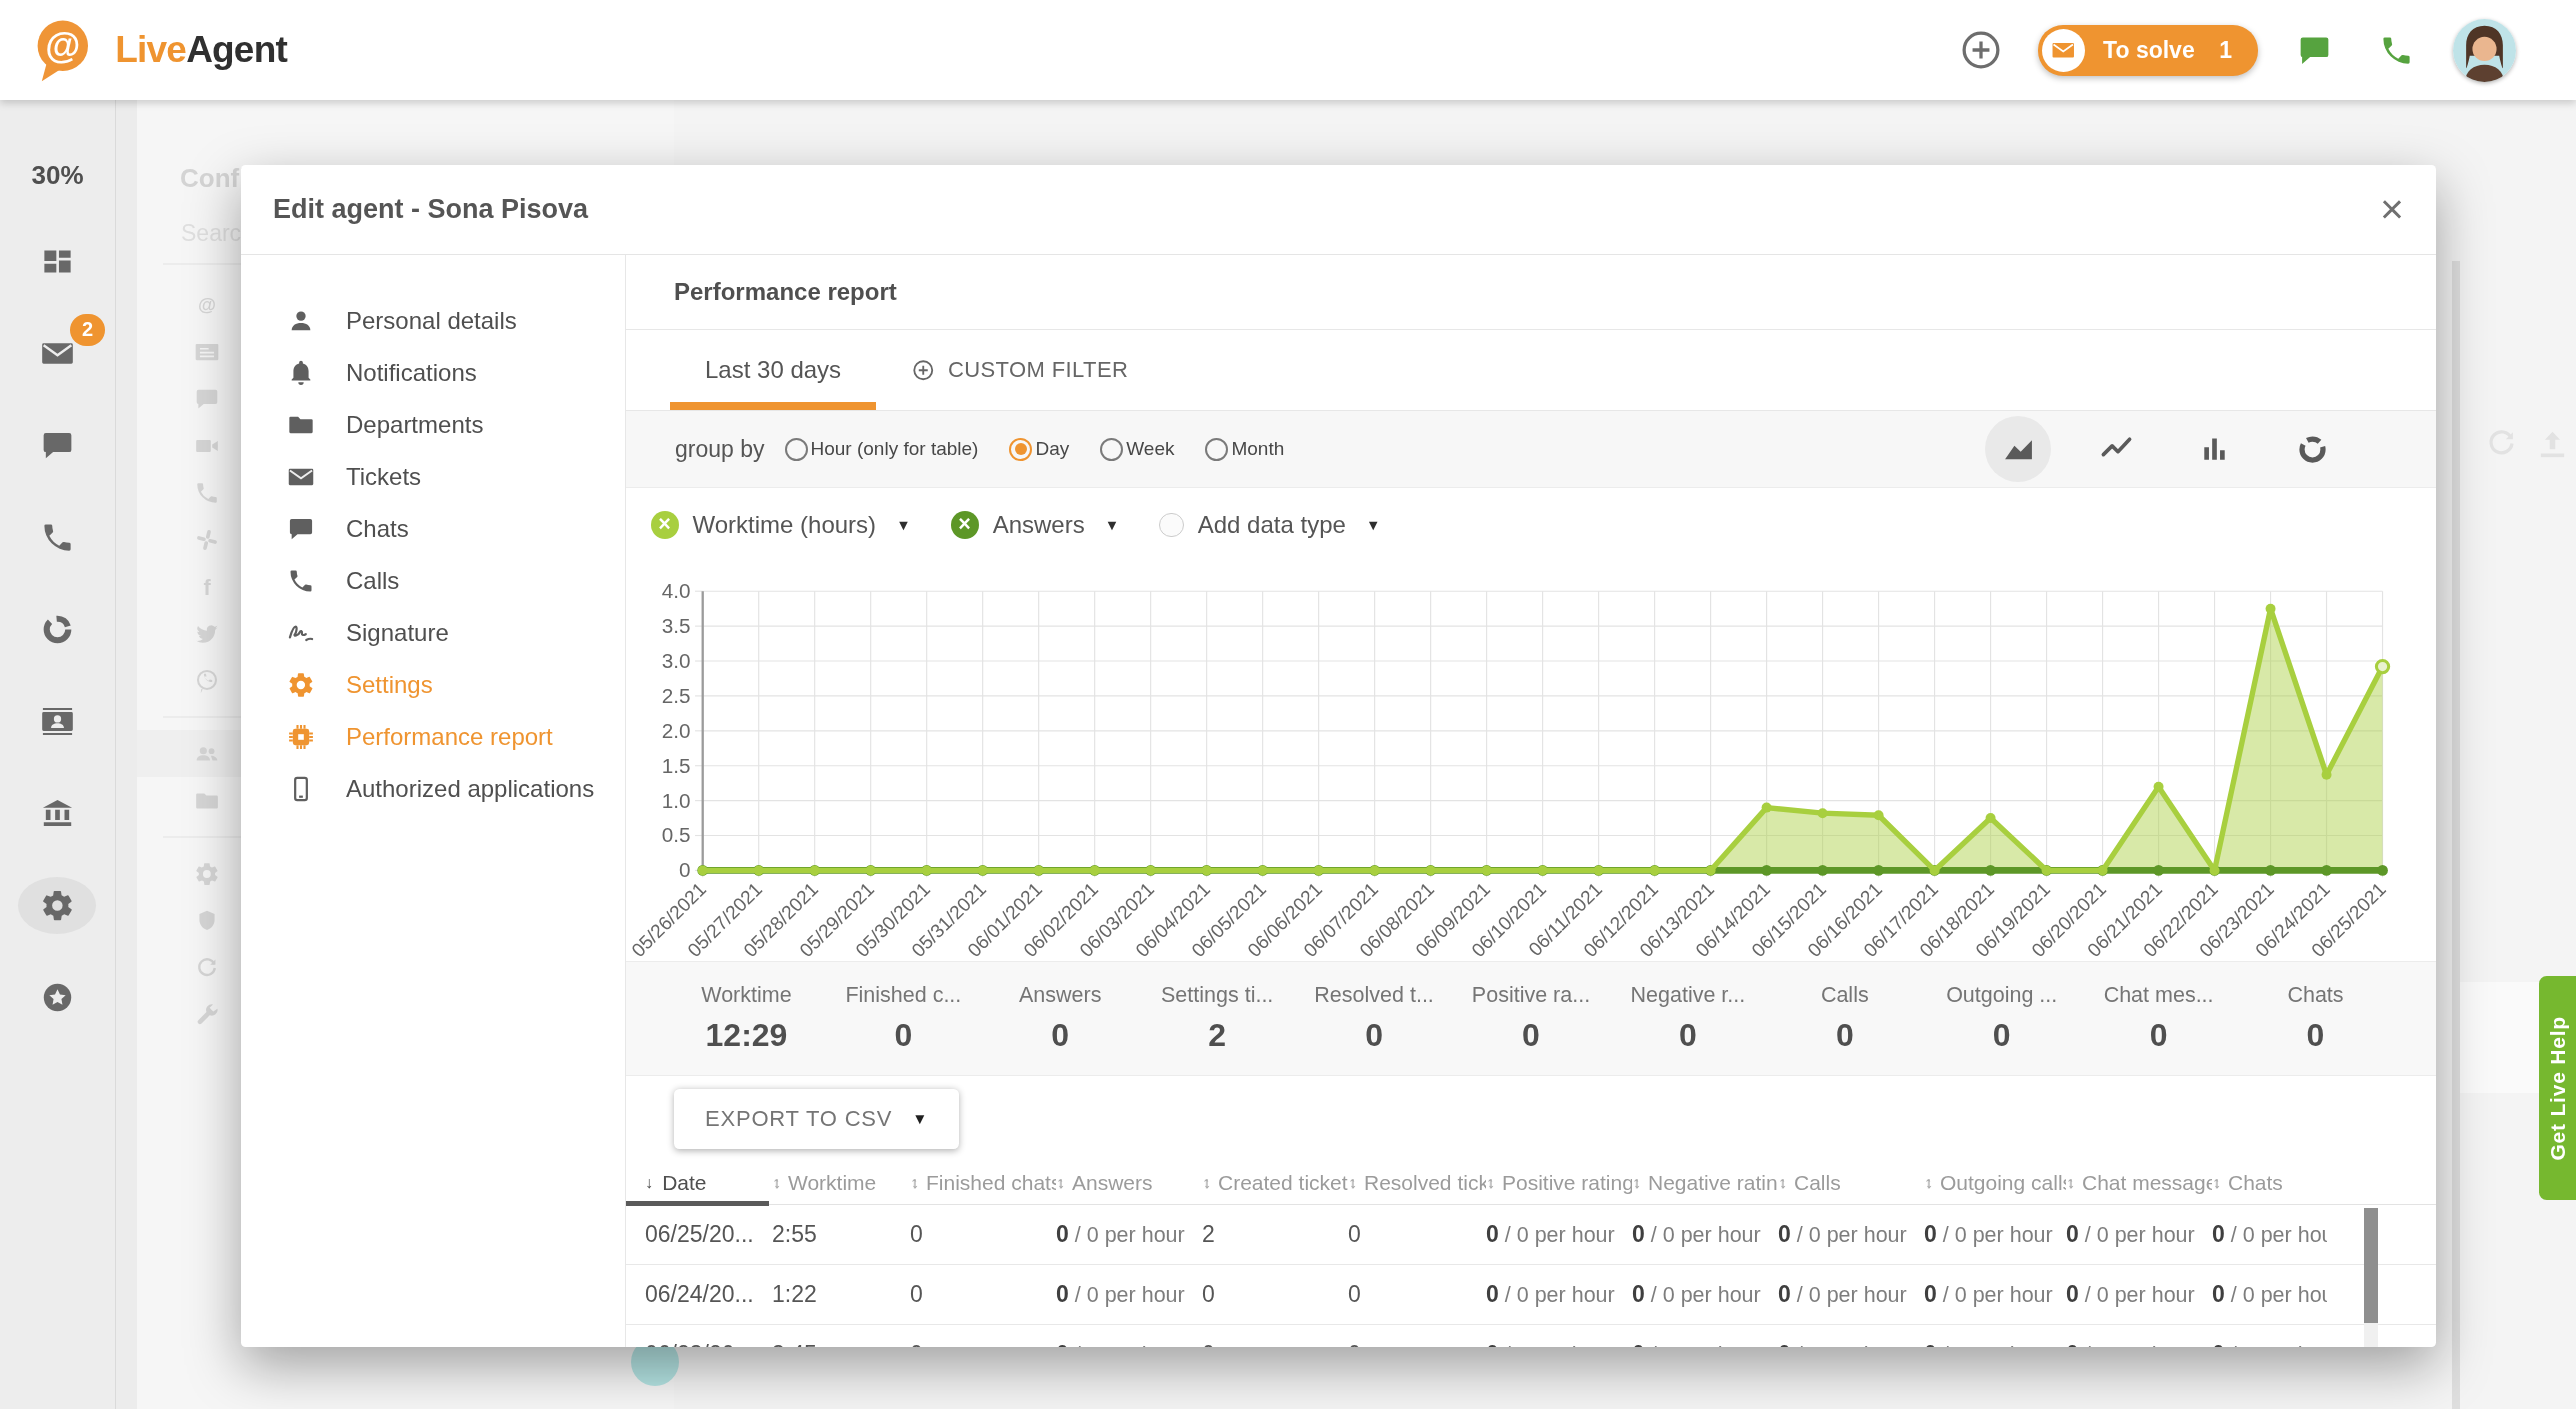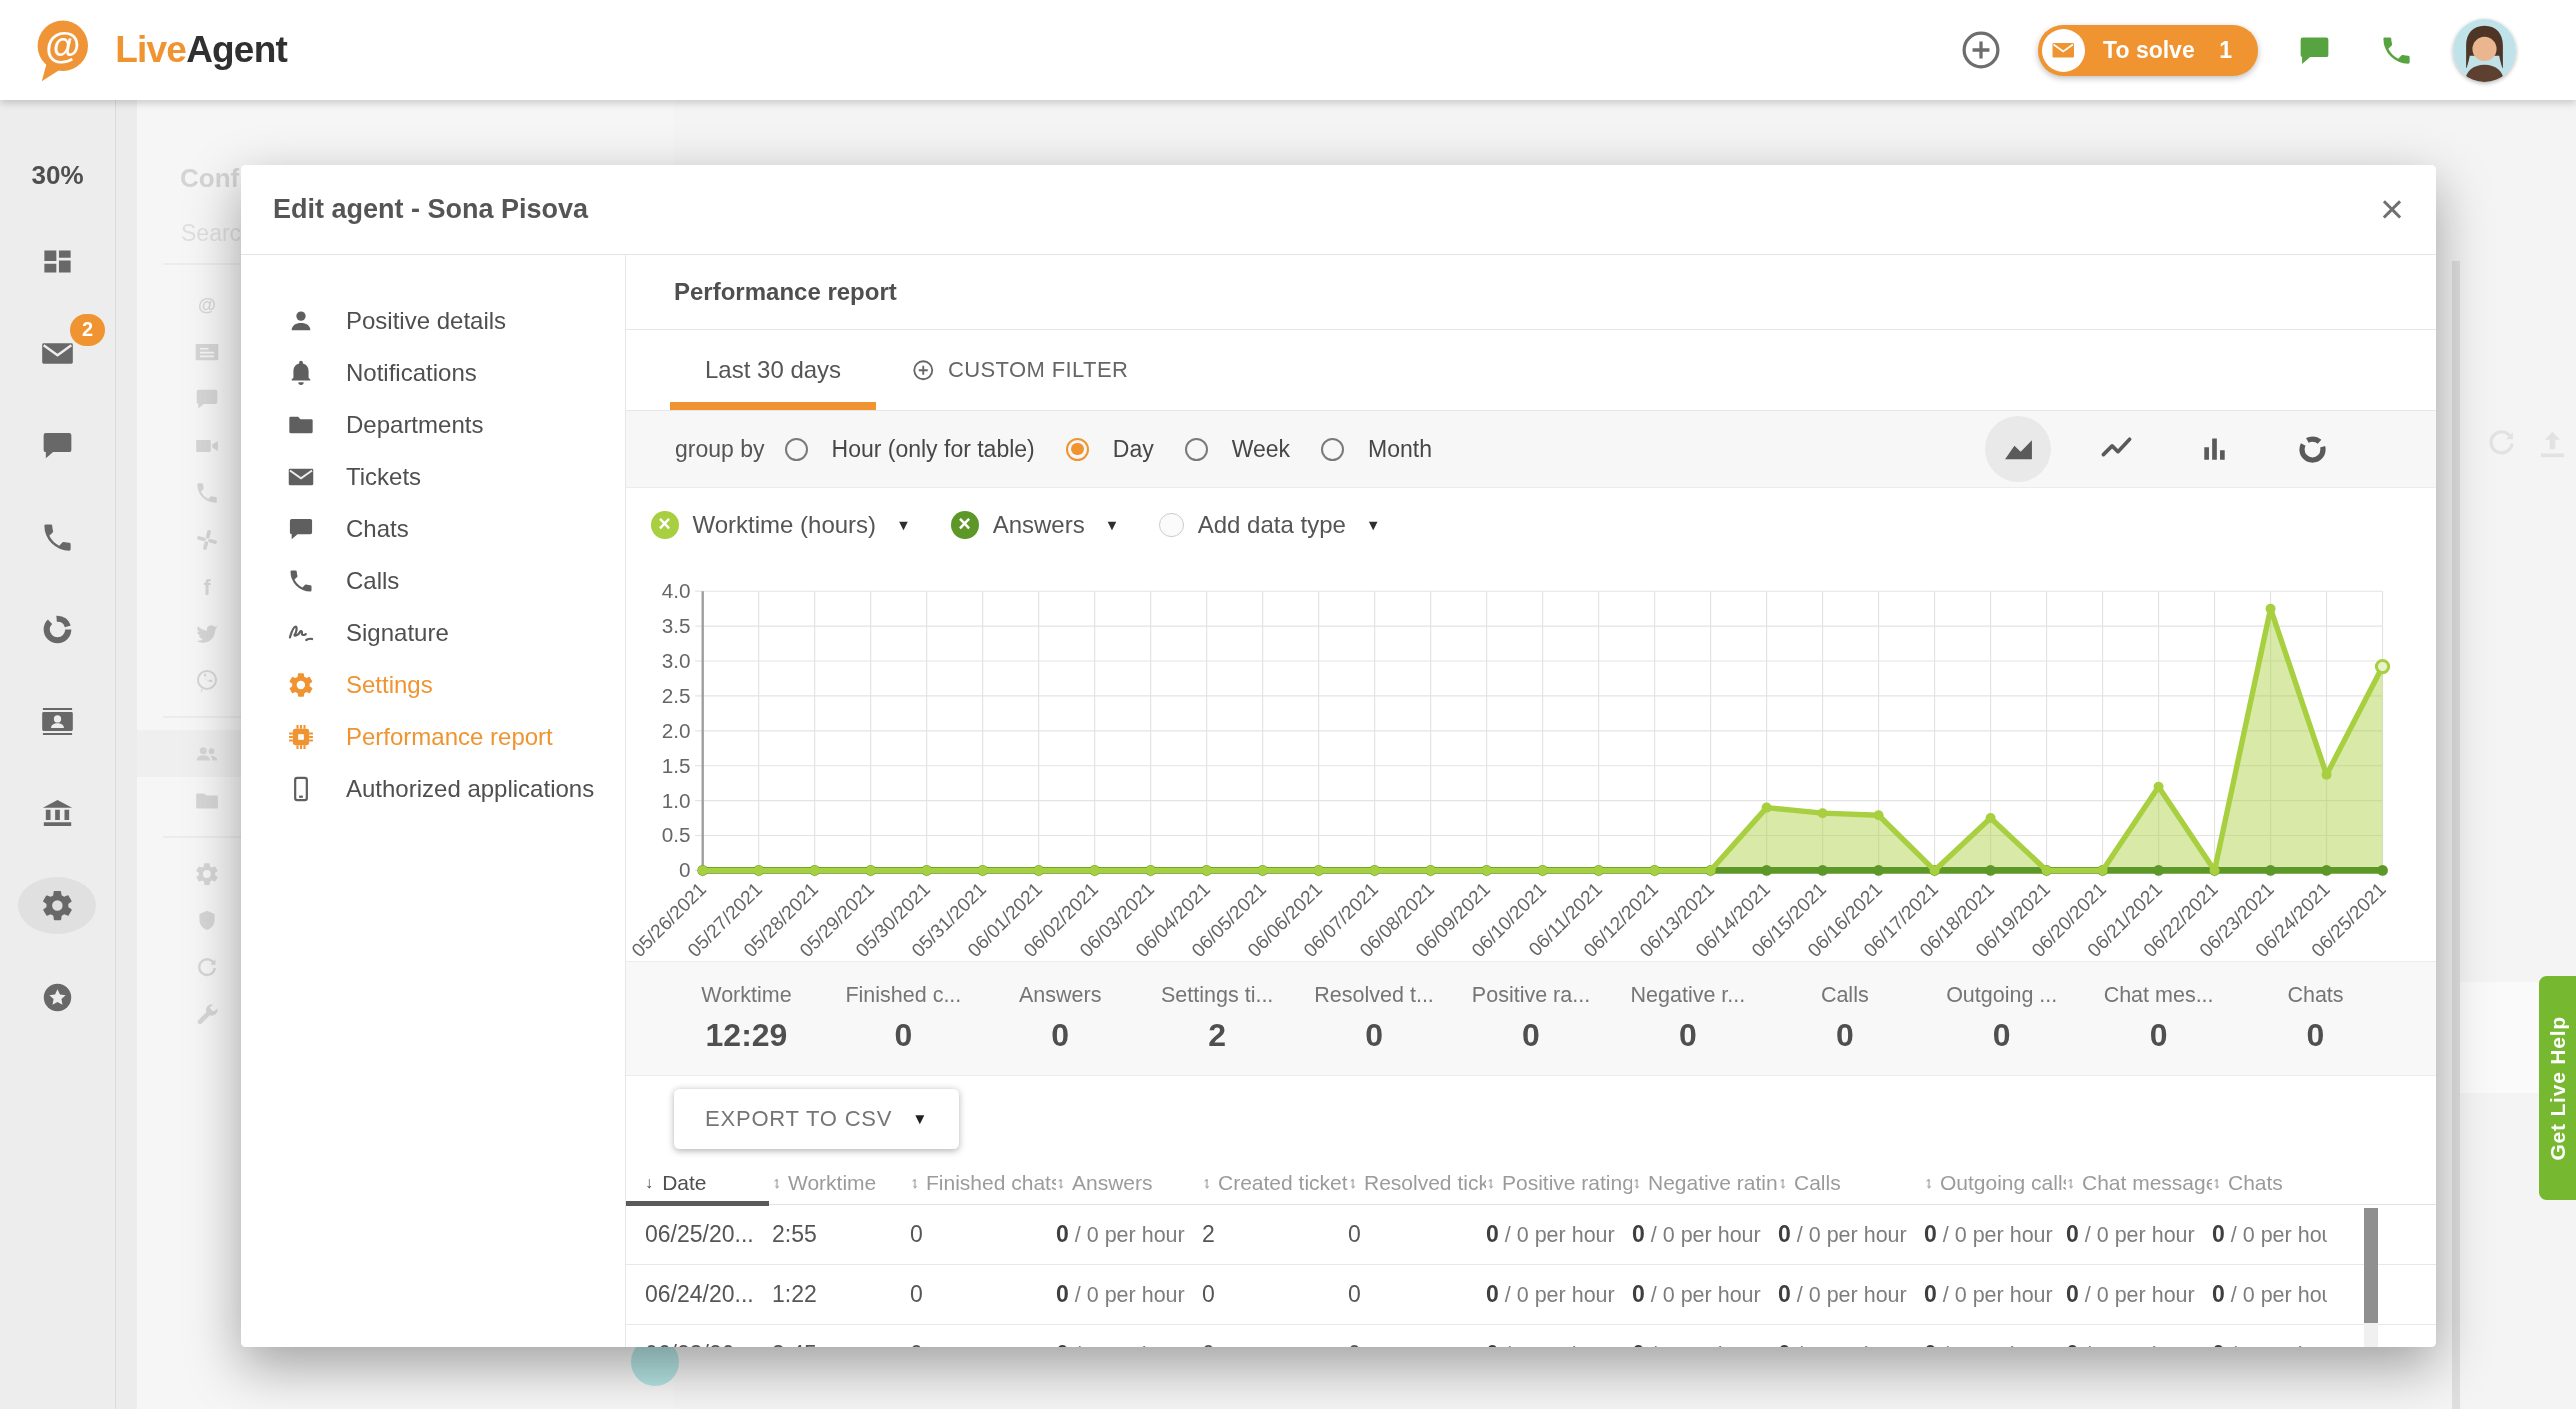--- a/index.html
+++ b/index.html
@@ -78,21 +78,21 @@
   .tabs-row{height:81px;display:flex;align-items:stretch;padding-left:44px;border-bottom:0.8px solid #e7e7e7;box-sizing:border-box;}
   .tab{position:relative;display:flex;align-items:center;justify-content:center;padding:0 35px;font-size:24px;color:#555;}
   .tab.active::after{content:'';position:absolute;left:0;right:0;bottom:0;height:7.7px;background:#ef9430;}
   .tab .ic{width:24.5px;height:24.5px;margin-right:12.3px;color:#666;}
   .tab.filter{color:#666;font-size:22px;letter-spacing:0.4px;}
 
   .groupby-row{height:77px;background:#f7f7f7;display:flex;align-items:center;padding-left:49px;
     border-bottom:0.8px solid #ececec;box-sizing:border-box;}
   #gb-options{display:contents;}
   .gb-label{font-size:23px;color:#555;margin-right:20px;}
-  .gb-option{display:flex;align-items:center;gap:24px;margin-right:31px;font-size:23px;color:#474747;}
+  .gb-option{display:flex;align-items:center;gap:3px;margin-right:31px;font-size:19px;color:#474747;}
   .radio{width:23px;height:23px;border:2.3px solid #7a7a7a;border-radius:50%;box-sizing:border-box;position:relative;flex:0 0 auto;}
   .radio.sel{border-color:#ef9430;}
   .radio.sel::after{content:'';position:absolute;inset:3.1px;background:#ef9430;border-radius:50%;}
   .chart-btns{margin-left:auto;margin-right:91px;display:flex;align-items:center;gap:32px;}
   .chart-btn{width:66px;height:66px;border-radius:50%;display:flex;align-items:center;justify-content:center;color:#5a5a5a;}
   .chart-btn.active{background:#e9e9e9;}
   .chart-btn .ic{width:35px;height:35px;}
 
   .chips-row{height:74px;display:flex;align-items:center;padding-left:24.5px;gap:40px;}
   .chip{display:flex;align-items:center;gap:14px;font-size:24px;color:#555;}
@@ -378,21 +378,21 @@
       <div class="modal-title">Edit agent - Sona Pisova</div>
       <div class="modal-close">×</div>
     </div>
     <div class="modal-body">
       <div class="modal-nav" id="modal-nav">
           <div class="nav-item">
             <svg class="ic" viewBox="0 0 24 24" fill="currentColor">
               <circle cx="12" cy="7.8" r="4"></circle>
               <path d="M4 20c0-4 3.6-6.2 8-6.2s8 2.2 8 6.2z"></path>
             </svg>
-            <span>Positive details</span>
+            <span>Personal details</span>
           </div>
           <div class="nav-item">
             <svg class="ic" viewBox="0 0 24 24" fill="currentColor">
               <path d="M12 22.2a2.3 2.3 0 0 0 2.3-2.3H9.7A2.3 2.3 0 0 0 12 22.2zM18.5 16v-5.5c0-3.3-1.8-6-4.9-6.7V3a1.6 1.6 0 1 0-3.2 0v.8C7.3 4.5 5.5 7.2 5.5 10.5V16L4 17.5v1h16v-1z"></path>
             </svg>
             <span>Notifications</span>
           </div>
           <div class="nav-item">
             <svg class="ic" viewBox="0 0 24 24" fill="currentColor">
               <path d="M3 5h6.5l2 2H21a1 1 0 0 1 1 1v10a1 1 0 0 1-1 1H3a1 1 0 0 1-1-1V6a1 1 0 0 1 1-1z"></path>

